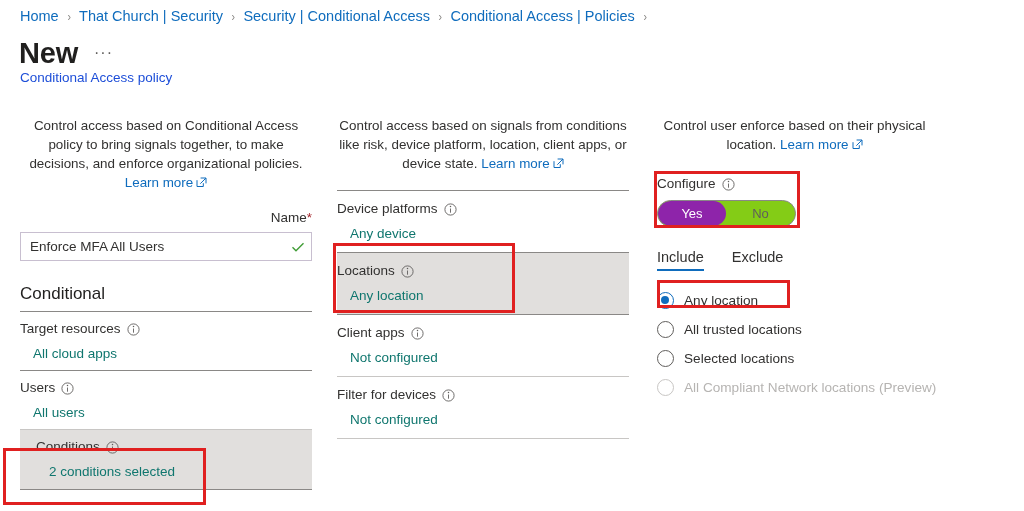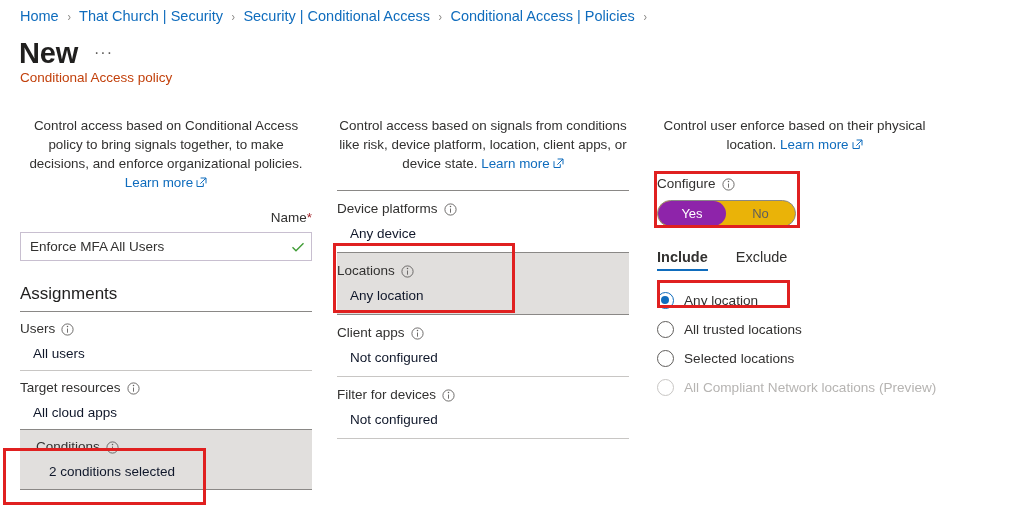--- a/index.html
+++ b/index.html
@@ -30,21 +30,21 @@
     font-size: 29px; font-weight: 600; color: #201f1e;
     letter-spacing: -0.2px;
   }
   .title-ellipsis {
     position: absolute; left: 94px; top: 44px;
     font-size: 16px; color: #605e5c; letter-spacing: 1px;
     cursor: pointer;
   }
   .page-subtitle {
     position: absolute; left: 20px; top: 70px;
-    font-size: 13.5px; color: #c2410c;
+    font-size: 13.5px; color: #1d4ed8;
   }
 
   
   .col { position: absolute; top: 116px; }
   .col-1 { left: 20px;  width: 292px; }
   .col-2 { left: 337px; width: 292px; }
   .col-3 { left: 657px; width: 330px; }
 
   .blurb {
     font-size: 13.4px; color: #323130; line-height: 19px; text-align: center;
@@ -82,57 +82,57 @@
     font-size: 17px; color: #201f1e; font-weight: 400;
   }
   .rule { height: 1px; background: #8a8886; width: 100%; }
   .rule-lite { height: 1px; background: #c8c6c4; width: 100%; }
 
   .row-label {
     font-size: 13.5px; color: #323130;
     display: flex; align-items: center; gap: 6px;
   }
   .row-value {
-    font-size: 13.5px; color: #0f172a; cursor: pointer;
+    font-size: 13.5px; color: #0f766e; cursor: pointer;
     padding-left: 13px;
   }
 
   .info-ico {
     width: 13px; height: 13px; display: inline-block;
     flex: 0 0 auto; position: relative; top: 1px;
   }
 
   
   .hl { background: #e1dfdd; }
 
   
   .toggle {
     width: 139px; height: 27px; border-radius: 14px;
-    border: 1px solid #8a8886; background: #eab308;
+    border: 1px solid #8a8886; background: #84cc16;
     display: flex; align-items: center; cursor: pointer;
     overflow: hidden; position: relative;
   }
   .toggle-yes {
     width: 68px; height: 25px; border-radius: 13px;
     background: #8e24aa; color: #fff;
     display: flex; align-items: center; justify-content: center;
     font-size: 13px; margin-left: 0px;
   }
   .toggle-no {
     flex: 1; display: flex; align-items: center; justify-content: center;
     font-size: 13px; color: #605e5c;
   }
 
   
   .tabs { display: flex; gap: 28px; }
   .tab {
     font-size: 14.5px; color: #323130; cursor: pointer;
     padding-bottom: 6px; position: relative;
   }
-  .tab.active { font-weight: 700; }
+  .tab.active { font-weight: 400; }
   .tab.active::after {
     content: ""; position: absolute; left: 0; right: 0; bottom: 0;
     height: 2.5px; background: #0f6cbd;
   }
 
   
   .radio-row {
     display: flex; align-items: center; gap: 10px;
     height: 27px; cursor: pointer;
   }
@@ -196,56 +196,56 @@
     <div class="text-input">
       <input type="text" value="Enforce MFA All Users" style="">
       <span class="check">
         <svg viewBox="0 0 14 14">
             <path d="M1.5 7.3L5 10.8 12.5 3.3" fill="none" stroke="#3f9c35" stroke-width="1.4"></path>
           </svg>
       </span>
     </div>
 
     <div style="height:23px"></div>
-    <div class="section-head">Assignments</div>
+    <div class="section-head">Conditional</div>
     <div style="height:7px"></div>
     <div class="rule"></div>
 
     <div>
       <div style="padding:9px 0 0 0">
         <div class="row-label">
+          <span>Target resources</span>
+          <span class="info-ico"><svg viewBox="0 0 13 13">
+                <circle cx="6.5" cy="6.5" r="5.6" fill="none" stroke="#605e5c" stroke-width="0.9"></circle>
+                <circle cx="6.5" cy="3.6" r="0.75" fill="#605e5c"></circle>
+                <path d="M6.5 5.5v4.2" stroke="#605e5c" stroke-width="0.9"></path>
+              </svg></span>
+        </div>
+        <div style="height:10px"></div>
+        <div class="row-value">All cloud apps</div>
+        <div style="height:9px"></div>
+      </div>
+      <div class="rule"></div>
+    </div>
+
+    <div>
+      <div style="padding:9px 0 0 0">
+        <div class="row-label">
           <span>Users</span>
           <span class="info-ico"><svg viewBox="0 0 13 13">
                 <circle cx="6.5" cy="6.5" r="5.6" fill="none" stroke="#605e5c" stroke-width="0.9"></circle>
                 <circle cx="6.5" cy="3.6" r="0.75" fill="#605e5c"></circle>
                 <path d="M6.5 5.5v4.2" stroke="#605e5c" stroke-width="0.9"></path>
               </svg></span>
         </div>
         <div style="height:10px"></div>
         <div class="row-value">All users</div>
         <div style="height:9px"></div>
       </div>
       <div class="rule-lite"></div>
-    </div>
-
-    <div>
-      <div style="padding:9px 0 0 0">
-        <div class="row-label">
-          <span>Target resources</span>
-          <span class="info-ico"><svg viewBox="0 0 13 13">
-                <circle cx="6.5" cy="6.5" r="5.6" fill="none" stroke="#605e5c" stroke-width="0.9"></circle>
-                <circle cx="6.5" cy="3.6" r="0.75" fill="#605e5c"></circle>
-                <path d="M6.5 5.5v4.2" stroke="#605e5c" stroke-width="0.9"></path>
-              </svg></span>
-        </div>
-        <div style="height:10px"></div>
-        <div class="row-value">All cloud apps</div>
-        <div style="height:9px"></div>
-      </div>
-      <div class="rule"></div>
     </div>
 
     <div>
       <div class="hl" style="padding:9px 0 0 16px;">
         <div class="row-label">
           <span>Conditions</span>
           <span class="info-ico"><svg viewBox="0 0 13 13">
                 <circle cx="6.5" cy="6.5" r="5.6" fill="none" stroke="#605e5c" stroke-width="0.9"></circle>
                 <circle cx="6.5" cy="3.6" r="0.75" fill="#605e5c"></circle>
                 <path d="M6.5 5.5v4.2" stroke="#605e5c" stroke-width="0.9"></path>

